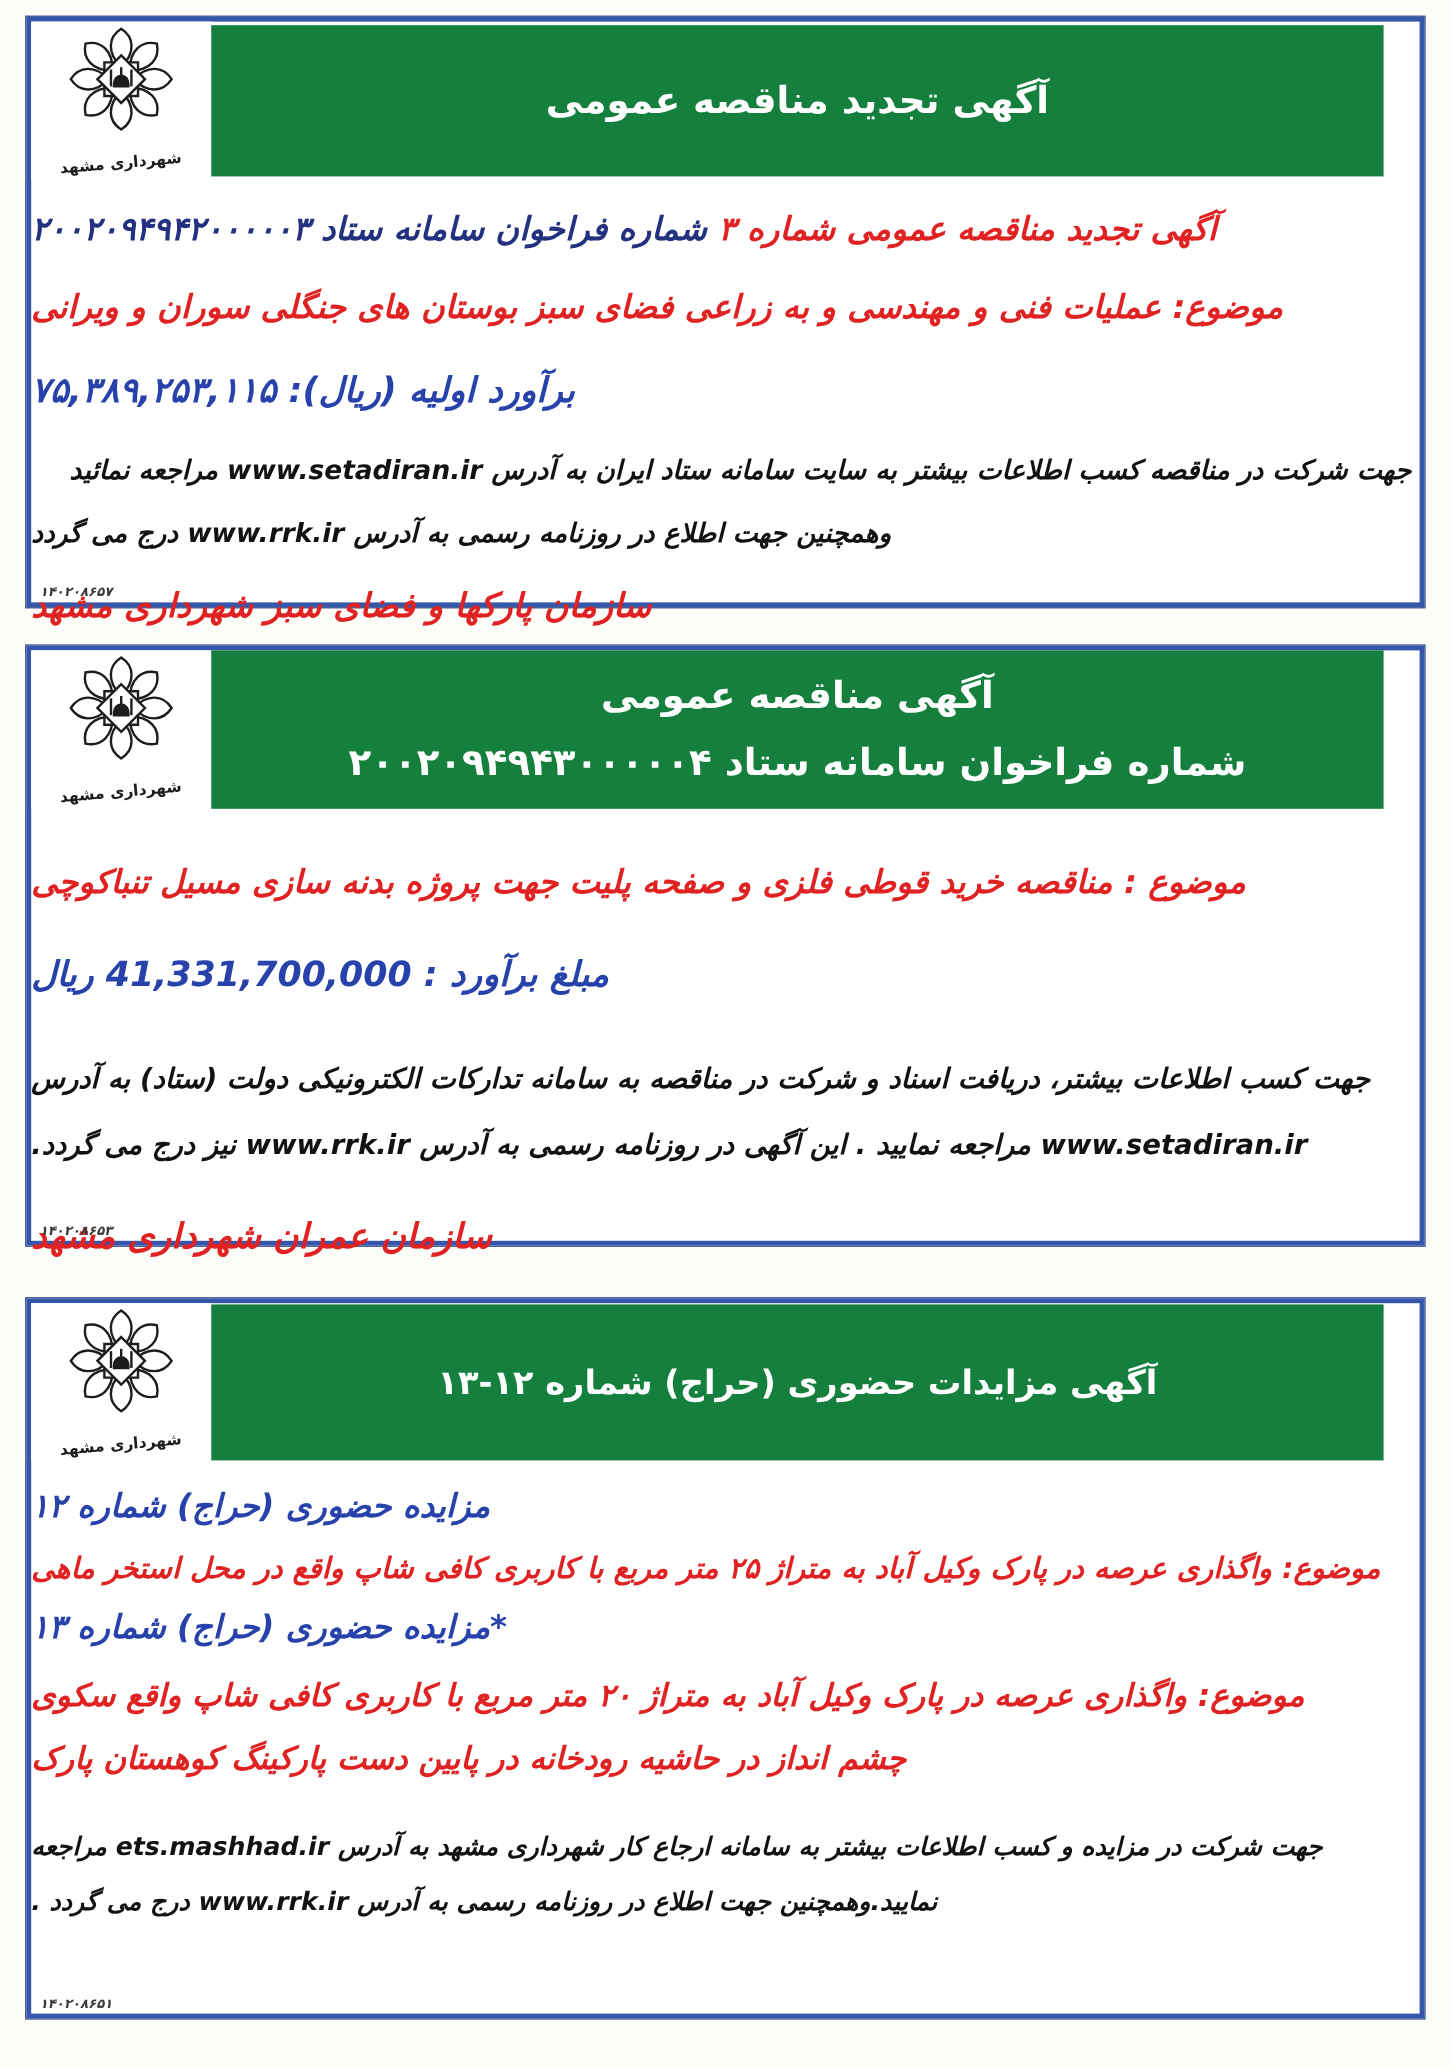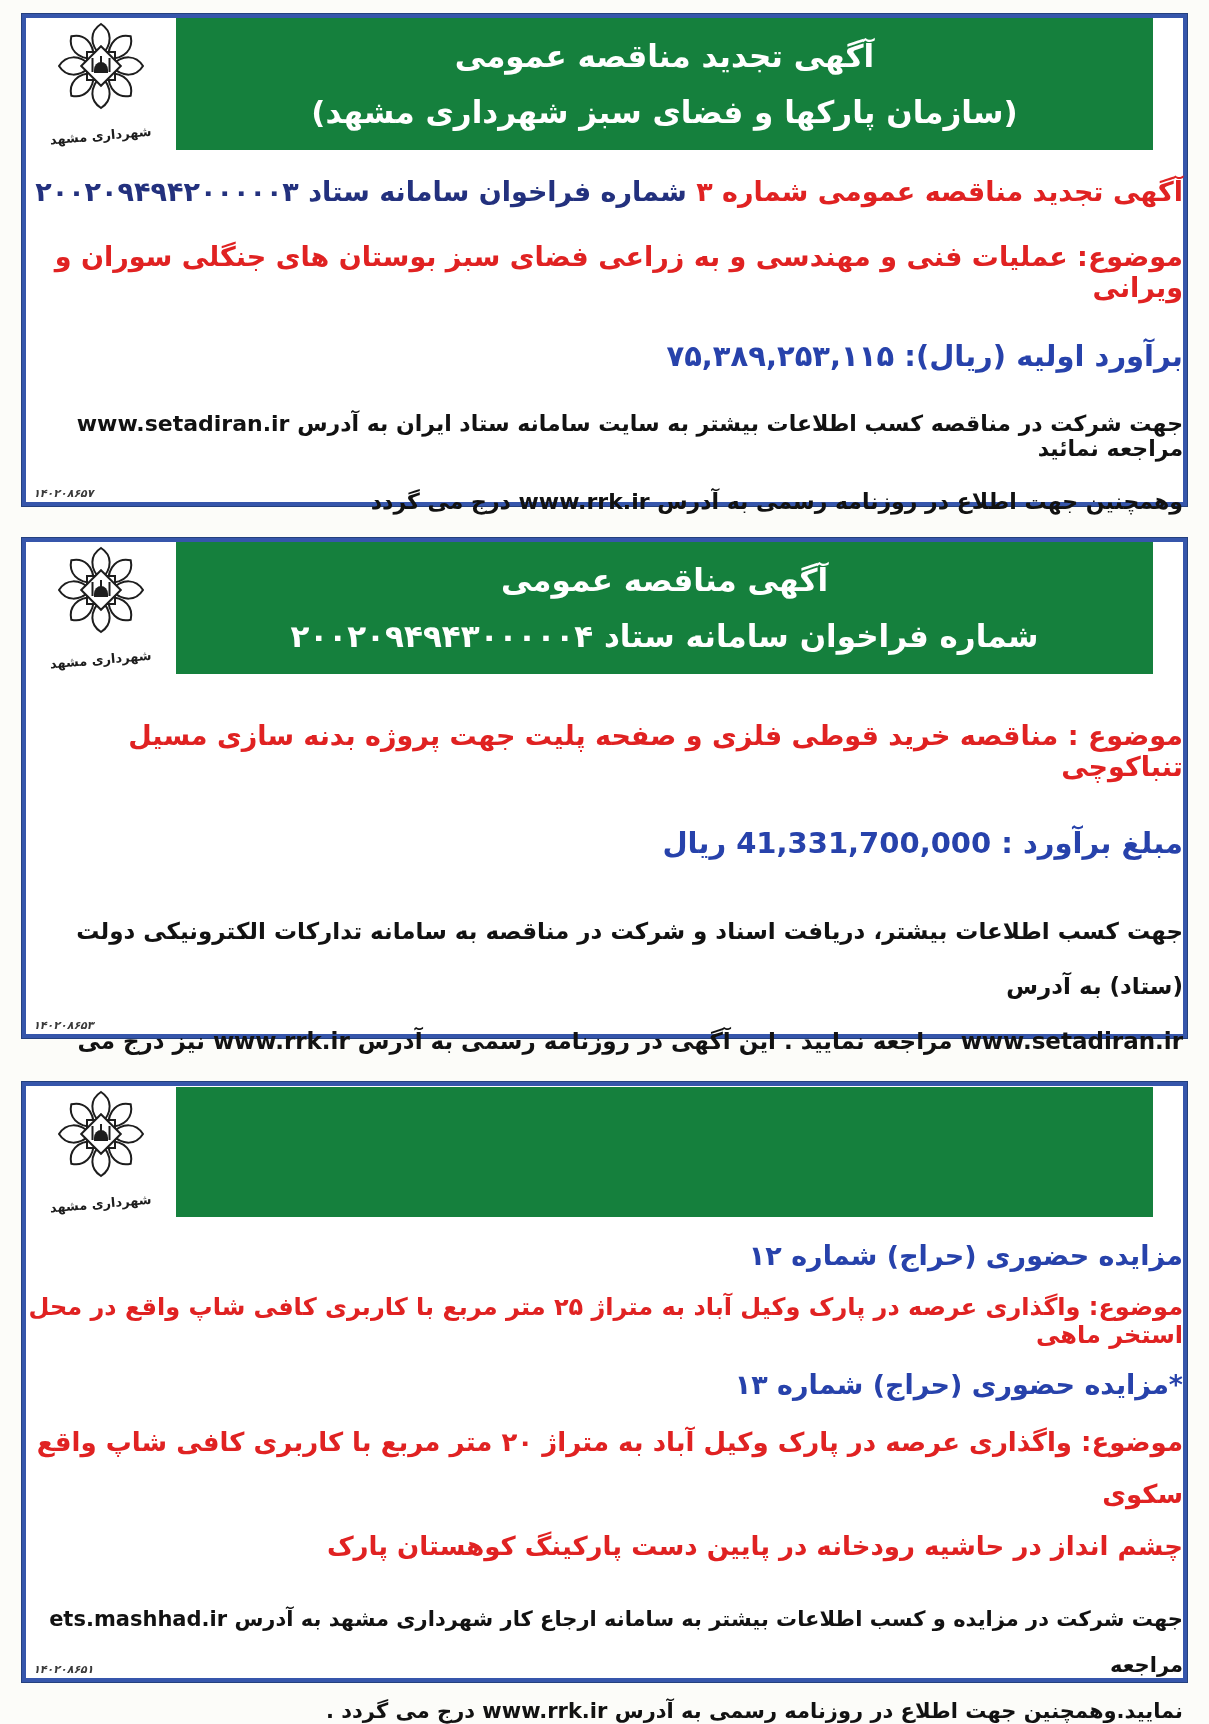--- a/index.html
+++ b/index.html
@@ -40,21 +40,21 @@
     text-align:center;
     direction:rtl;
     display:flex; flex-direction:column; justify-content:center;
     gap:20px;
     padding:20px 10px;
   }
   .box--1 .banner { font-size:31px; min-height:126px; }
   .box--2 .banner { font-size:31px; min-height:120px; }
   .box--3 .banner { font-size:28px; min-height:130px; gap:16px; }
 
-  .line { text-align:right; font-weight:bold; }
+  .line { text-align:left; font-weight:bold;font-style:italic; }
   .red   { color:#e02222; }
   .blue  { color:#2742ab; }
   .navy  { color:#23317e; }
   .black { color:#121212; }
 
   
   .b1-title    { margin-top:26px; font-size:27px; }
   .b1-subject  { margin-top:34px; font-size:27px; }
   .b1-estimate { margin-top:36px; font-size:29px; }
   .b1-info1    { margin-top:38px; font-size:22px;padding-left:32px; }
@@ -112,21 +112,20 @@
             <path d="M43,52 a7,8 0 0 1 14,0 l0,3 -14,0 Z"></path>
             <rect x="40.5" y="40" width="2" height="14"></rect>
             <rect x="57.5" y="40" width="2" height="14"></rect>
             <rect x="49" y="38" width="2" height="8"></rect>
           </g>
           <text x="50" y="122" text-anchor="middle" font-size="13" font-weight="bold" fill="#1d1d1d" transform="rotate(-5 50 122)">شهرداری مشهد</text>
         </svg>
       </div>
       <div class="banner">
         <div>آگهی تجدید مناقصه عمومی</div>
-        <div>(سازمان پارکها و فضای سبز شهرداری مشهد)</div>
       </div>
     </div>
 
     <div class="line b1-title">
       <span class="red">آگهی تجدید مناقصه عمومی شماره ۳</span><span class="navy"> شماره فراخوان سامانه ستاد ۲۰۰۲۰۹۴۹۴۲۰۰۰۰۰۳</span>
     </div>
     <div class="line red b1-subject">موضوع: عملیات فنی و مهندسی و به زراعی فضای سبز بوستان های جنگلی سوران و ویرانی</div>
     <div class="line blue b1-estimate">برآورد اولیه (ریال): ۷۵,۳۸۹,۲۵۳,۱۱۵</div>
     <div class="line black b1-info1">جهت شرکت در مناقصه کسب اطلاعات بیشتر به سایت سامانه ستاد ایران به آدرس www.setadiran.ir مراجعه نمائید</div>
     <div class="line black b1-info2">وهمچنین جهت اطلاع در روزنامه رسمی به آدرس www.rrk.ir درج می گردد</div>
@@ -198,20 +197,21 @@
           <g fill="#1d1d1d">
             <path d="M43,52 a7,8 0 0 1 14,0 l0,3 -14,0 Z"></path>
             <rect x="40.5" y="40" width="2" height="14"></rect>
             <rect x="57.5" y="40" width="2" height="14"></rect>
             <rect x="49" y="38" width="2" height="8"></rect>
           </g>
           <text x="50" y="122" text-anchor="middle" font-size="13" font-weight="bold" fill="#1d1d1d" transform="rotate(-5 50 122)">شهرداری مشهد</text>
         </svg>
       </div>
       <div class="banner">
+        <div>آگهی مزایدات حضوری (حراج) شماره ۱۲-۱۳</div>
       </div>
     </div>
 
     <div class="line blue b3-t1">مزایده حضوری (حراج) شماره ۱۲</div>
     <div class="line red b3-s1">موضوع: واگذاری عرصه در پارک وکیل آباد به متراژ ۲۵ متر مربع با کاربری کافی شاپ واقع در محل استخر ماهی</div>
     <div class="line blue b3-t2">*مزایده حضوری (حراج) شماره ۱۳</div>
     <div class="line red b3-s2">
       <div>موضوع: واگذاری عرصه در پارک وکیل آباد به متراژ ۲۰ متر مربع با کاربری کافی شاپ واقع سکوی</div>
       <div>چشم انداز در حاشیه رودخانه در پایین دست پارکینگ کوهستان پارک</div>
     </div>

